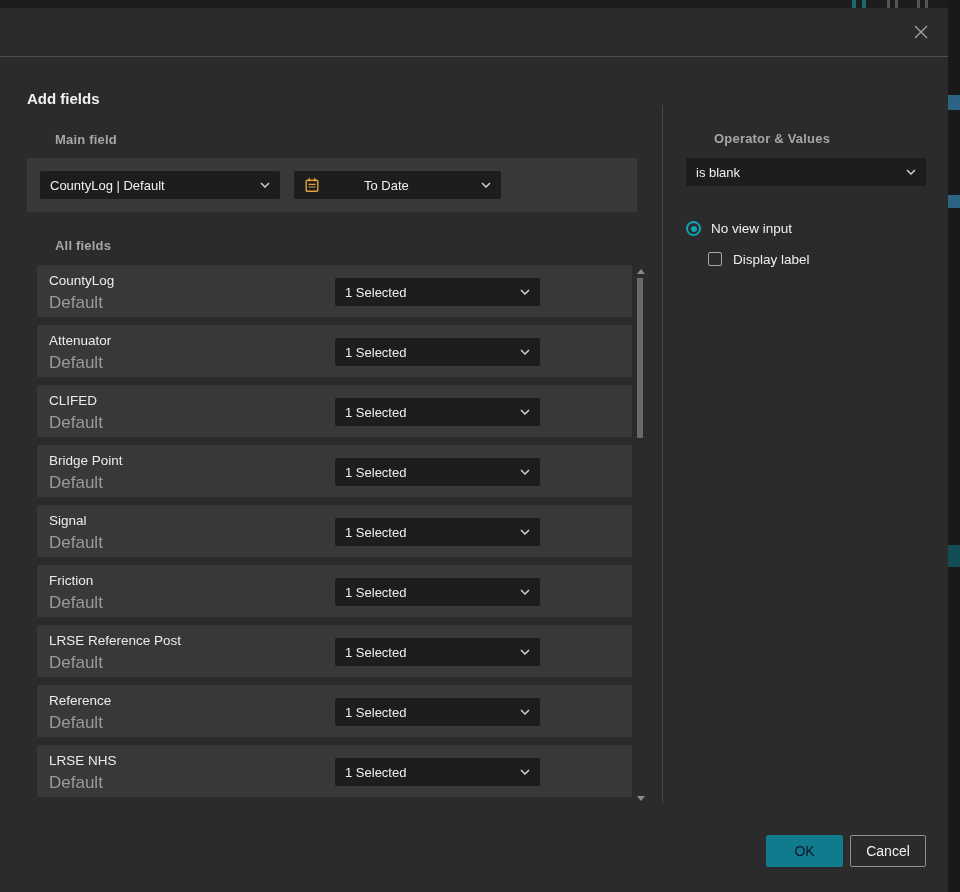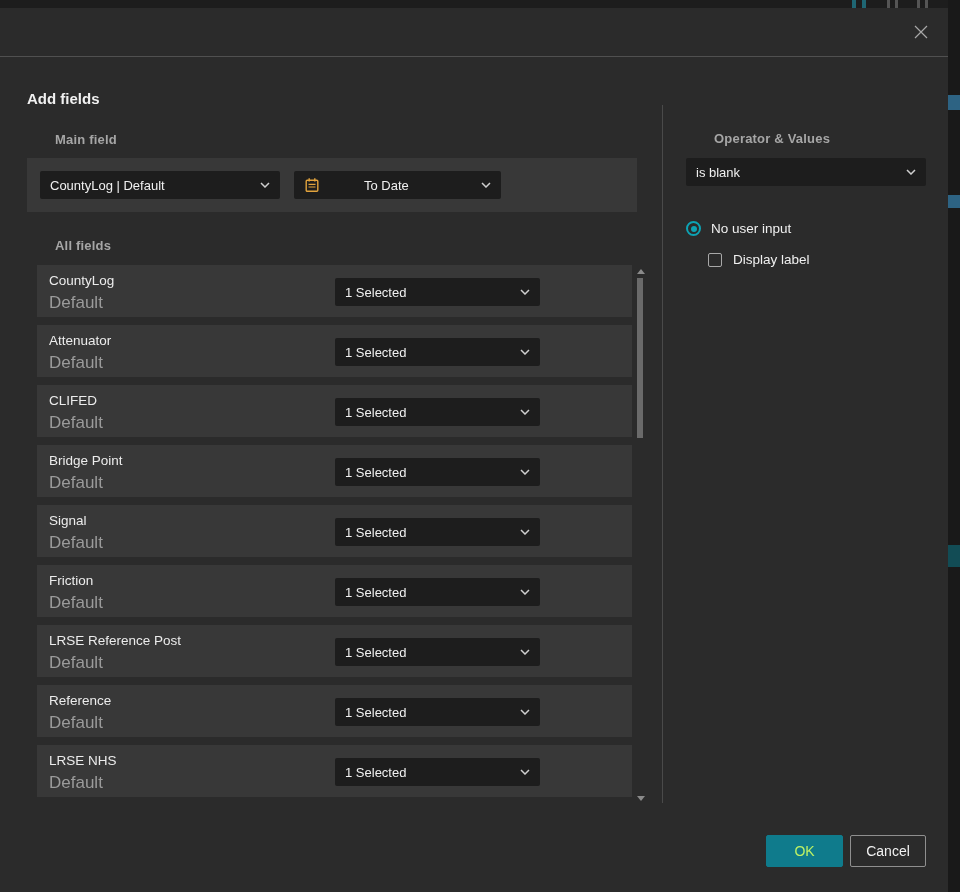--- a/index.html
+++ b/index.html
@@ -77,40 +77,40 @@
   .lbl-operator { position:absolute; left:686px; top:123px; }
   .sel-operator { position:absolute; left:686px; top:150px; width:240px; }
 
   .radio-row { position:absolute; left:686px; top:213px; display:flex; align-items:center; gap:10px; cursor:pointer; }
   .radio-outer {
     width:15px; height:15px; border-radius:50%; border:2px solid var(--radio); position:relative; flex:0 0 auto;
   }
   .radio-outer::after { content:""; position:absolute; inset:2.5px; border-radius:50%; background:var(--radio); }
   .choice-label { font-size:13.5px; color:#f0f0f0; }
 
-  .checkbox-row { position:absolute; left:708px; top:244px; display:flex; align-items:flex-end; gap:11px; cursor:pointer; }
+  .checkbox-row { position:absolute; left:708px; top:244px; display:flex; align-items:flex-start; gap:11px; cursor:pointer; }
   .checkbox-box { width:14px; height:14px; border:1.5px solid #a8a8a8; border-radius:2px; background:transparent; flex:0 0 auto; }
 
   
   .sb-up {
     position:absolute; left:637px; top:261px; width:0; height:0;
     border-left:4px solid transparent; border-right:4px solid transparent; border-bottom:5px solid #8a8a8a;
   }
   .sb-thumb { position:absolute; left:637px; top:270px; width:6px; height:160px; background:#6a6a6a; cursor:pointer; }
   .sb-down {
     position:absolute; left:637px; top:788px; width:0; height:0;
     border-left:4px solid transparent; border-right:4px solid transparent; border-top:5px solid #8a8a8a;
   }
 
   
   .btn {
     position:absolute; top:827px; height:32px; font-size:14px; border-radius:2px; cursor:pointer;
     font-family:"Liberation Sans", sans-serif; display:flex; align-items:center; justify-content:center;
   }
-  .btn-ok { left:766px; width:77px; background:var(--accent); color:#bef264; border:1px solid var(--accent); }
+  .btn-ok { left:766px; width:77px; background:var(--accent); color:#0f172a; border:1px solid var(--accent); }
   .btn-cancel { left:850px; width:76px; background:transparent; color:#f0f0f0; border:1px solid #8f8f8f; }
 </style>
 </head>
 <body>
 
 <div class="screen">
 
   <div class="bg-top-strip">
     <div class="live-view-chip">
       <span class="live-dot"></span>
@@ -292,21 +292,21 @@
     <div class="group-label lbl-operator">Operator &amp; Values</div>
     <div class="select sel-operator">
       <span class="sel-text">is blank</span>
       <svg class="chev" width="10" height="6" viewBox="0 0 10 6">
         <path d="M1 1 L5 5 L9 1" fill="none" stroke="#cfcfcf" stroke-width="1.5"></path>
       </svg>
     </div>
 
     <div class="radio-row">
       <span class="radio-outer"></span>
-      <span class="choice-label">No user input</span>
+      <span class="choice-label">No view input</span>
     </div>
 
     <div class="checkbox-row">
       <span class="checkbox-box"></span>
       <span class="choice-label">Display label</span>
     </div>
 
     <button class="btn btn-ok">OK</button>
     <button class="btn btn-cancel">Cancel</button>
   </div>

